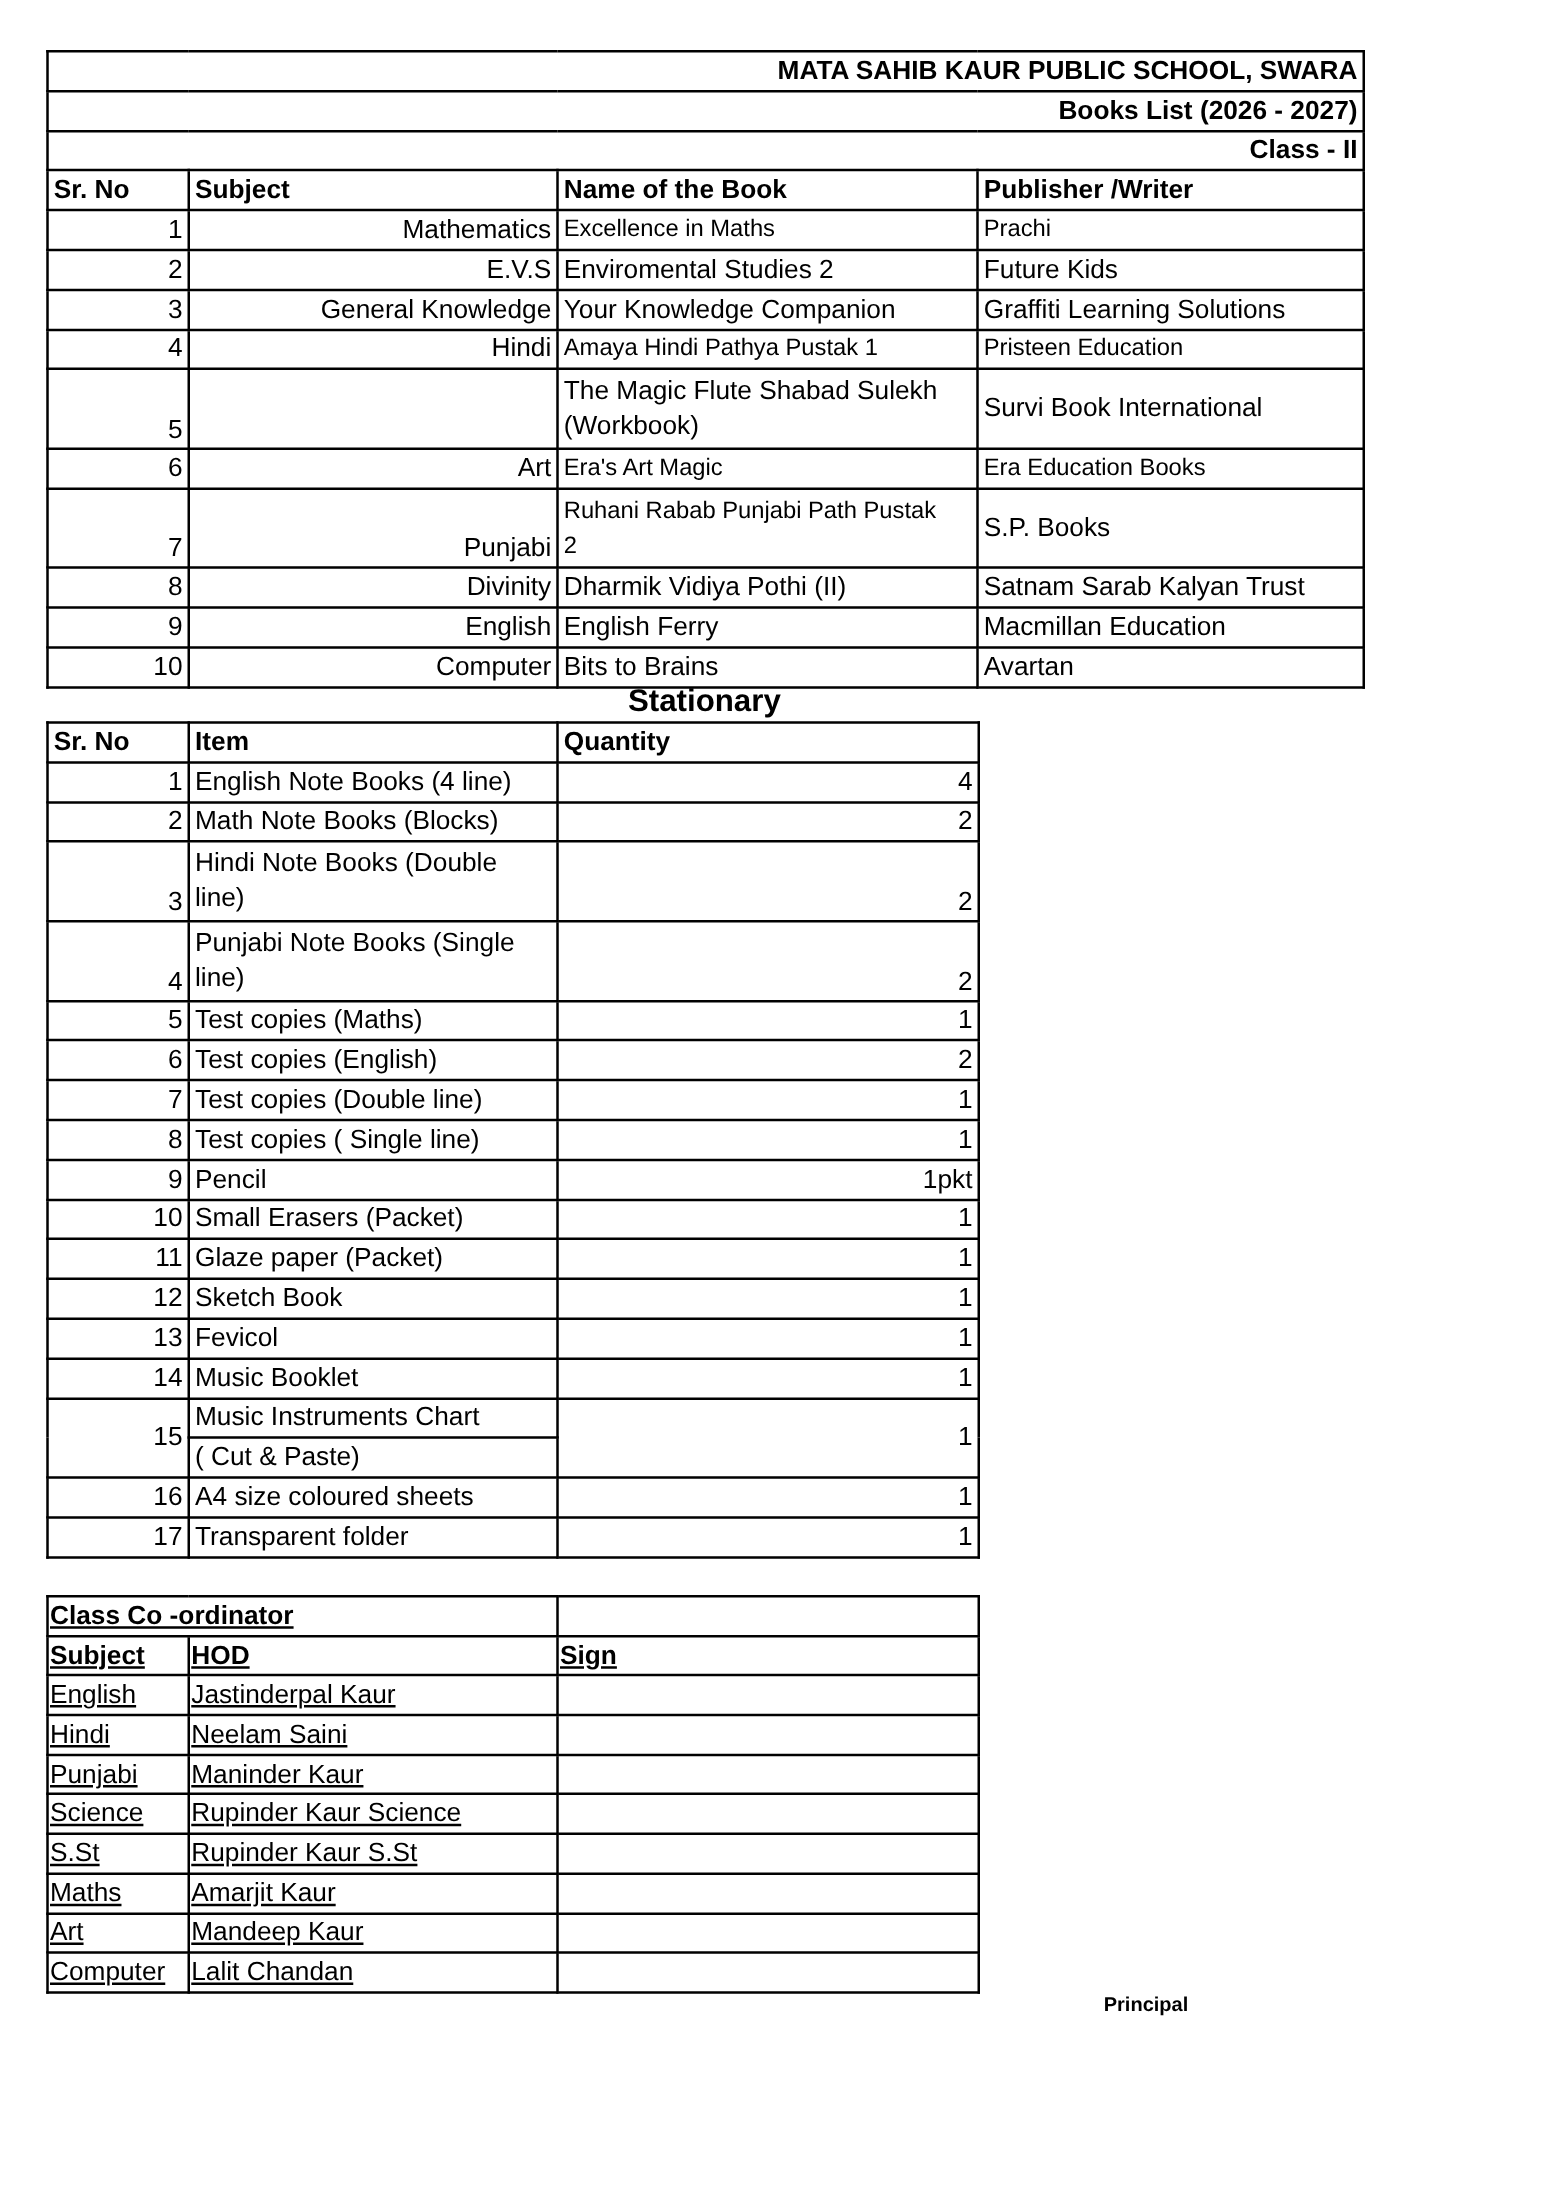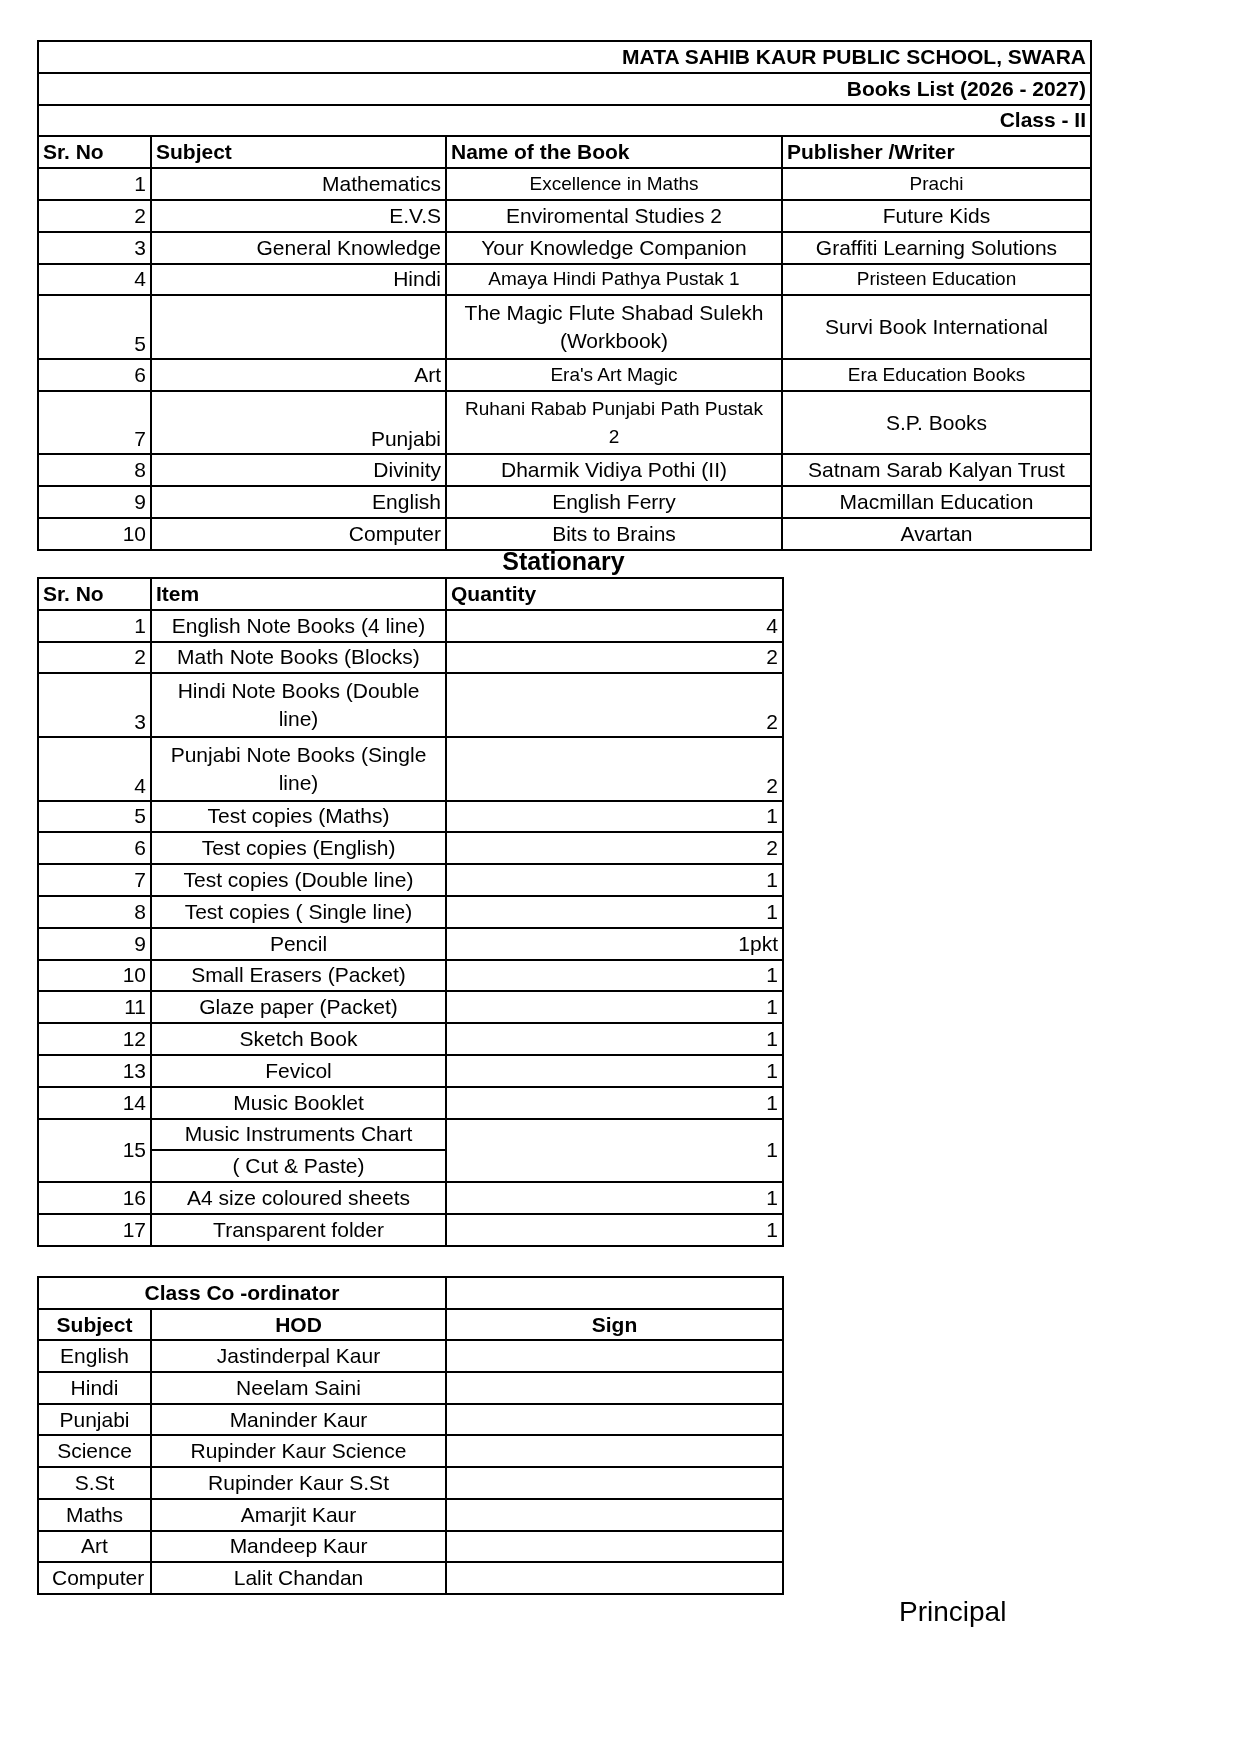--- a/index.html
+++ b/index.html
@@ -3,42 +3,42 @@
 <meta charset="utf-8">
 <style>
   html, body { margin: 0; padding: 0; background: #ffffff; }
   body { width: 1241px; height: 1755px; position: relative; overflow: hidden;
          font-family: "Liberation Sans", "DejaVu Sans", sans-serif; color: #000; }
   table { border-collapse: collapse; position: absolute; table-layout: fixed; }
   td, th { border: 2px solid #000; padding: 0 4px; font-size: 21px; line-height: 28px;
            white-space: nowrap; overflow: hidden; font-weight: normal; }
   th { font-weight: bold; text-align: left; }
   .c { text-align: right; }
-  .l { text-align: center; }
+  .l { text-align: left; }
   .b { font-weight: bold; }
   .bottom { vertical-align: bottom; }
   .mid { vertical-align: middle; margin-left: 32px; }
   .sm { font-size: 19px; }
 
   #books { left: 37px; top: 40px; width: 1053px; }
   #books tr { height: 31.8px; }
   #books tr.tall { height: 63.6px; }
 
   #stat-label { position: absolute; left: 37px; top: 546px; width: 1053px; height: 31px;
                 text-align: center; font-weight: bold; font-size: 25px; line-height: 31px; }
 
   #stationary { left: 37px; top: 577px; width: 745px; }
   #stationary tr { height: 31.8px; }
   #stationary tr.tall { height: 63.6px; }
 
   #coord { left: 37px; top: 1276px; width: 745px; }
   #coord tr { height: 31.7px; }
-  #coord td { padding: 0 13px; }
-
-  #principal { position: absolute; left: 883px; top: 1596px; font-weight: normal; font-size: 28px; margin-left: 16px; }
+  #coord td { padding: 0 1px; text-decoration: underline; }
+
+  #principal { position: absolute; left: 883px; top: 1596px; font-weight: bold; font-size: 16px; }
 </style>
 </head>
 <body>
 
 <table id="books">
   <colgroup>
     <col style="width:113px">
       <col style="width:295px">
       <col style="width:336px">
       <col style="width:309px">

